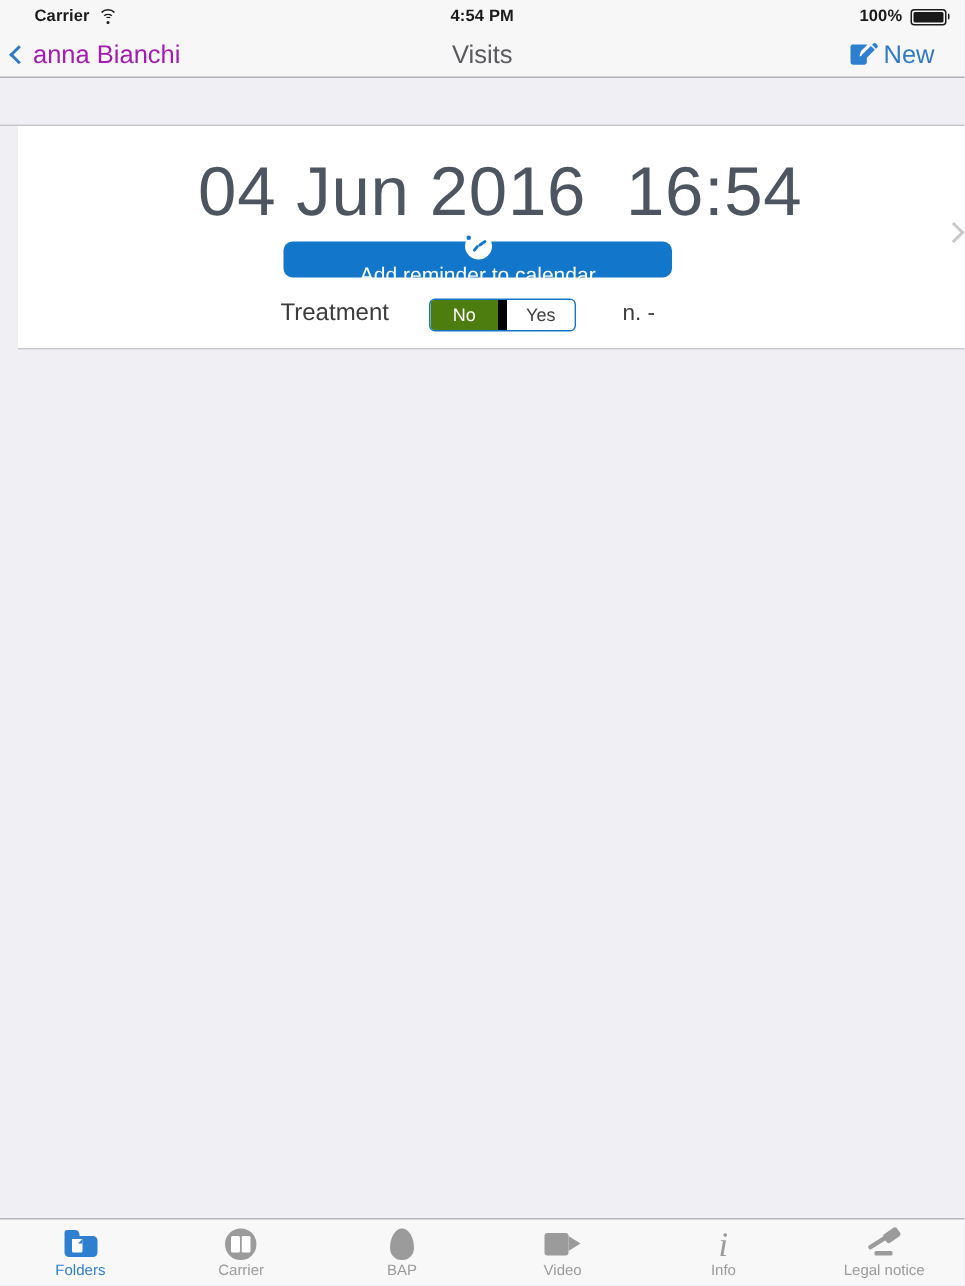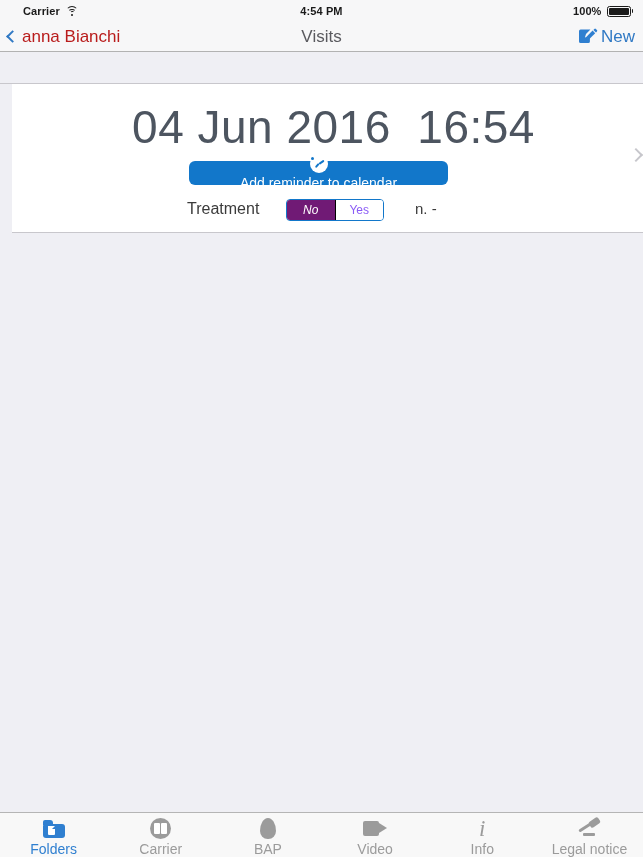--- a/index.html
+++ b/index.html
@@ -55,29 +55,29 @@
     border-bottom:1px solid #b2b2b2;
   }
   #nav-title {
     position:absolute; left:0; top:0; width:643px; height:30px;
     line-height:30px; text-align:center;
     font-size:17px; color:#5a5a5f;
   }
   #back-button {
     position:absolute; left:8px; top:0; height:30px;
     display:flex; align-items:center; gap:3px;
-    color:#b91c1c; font-size:17px; cursor:pointer;
+    color:#a21caf; font-size:17px; cursor:pointer;
   }
   .chev-back {
     display:inline-block; width:9px; height:9px;
     border-left:2.6px solid #3079c4; border-bottom:2.6px solid #3079c4;
     transform:rotate(45deg); margin-right:2px; margin-top:-1px;
   }
   #new-button {
-    position:absolute; right:8px; top:0; height:30px;
+    position:absolute; right:20px; top:0; height:30px;
     display:flex; align-items:center; gap:3px;
     color:#3079c4; font-size:17px; cursor:pointer;
   }
   .compose-icon { position:relative; width:20px; height:18px; display:block; }
 
   
   #section-band {
     position:absolute; left:0; top:53px; width:643px; height:31px;
     background:#efeff4;
     border-bottom:1px solid #c8c7cc;
@@ -127,22 +127,22 @@
   #treatment-segmented {
     position:absolute; left:274px; top:3px;
     width:98px; height:22px;
     border:1px solid #1277ca; border-radius:4px;
     display:flex; overflow:hidden;
   }
   .seg {
     flex:1; display:flex; align-items:center; justify-content:center;
     font-size:12px; cursor:pointer;
   }
-  .seg.on  { background:#701a75; color:#ffffff;font-style:italic; }
-  .seg.off { background:#ffffff; color:#8b5cf6; border-left:1px solid #000000; }
+  .seg.on  { background:#4d7c0f; color:#ffffff; }
+  .seg.off { background:#ffffff; color:#404040; border-left:6px solid #000000; }
   #treatment-count {
     position:absolute; left:403px; top:0; height:26px; line-height:26px;
     font-size:15px; color:#3b3b3b;
   }
   #card-chevron {
     position:absolute; right:14px; top:66px;
     width:10px; height:10px;
     border-top:2px solid #c7c7cc; border-right:2px solid #c7c7cc;
     transform:rotate(45deg);
     cursor:pointer;
@@ -160,21 +160,21 @@
     background:#f8f8f8;
     border-top:1px solid #b5b5b5;
     display:flex;
   }
   .tab {
     flex:1; display:flex; flex-direction:column;
     align-items:center; justify-content:flex-start;
     padding-top:5px; cursor:pointer;
   }
   .tab-icon { height:22px; display:flex; align-items:center; justify-content:center; }
-  .tab-label { font-size:14px; margin-top:2px; color:#9b9b9b; }
+  .tab-label { font-size:10px; margin-top:2px; color:#9b9b9b; }
   .tab.active .tab-label { color:#2f7fd0; }
 
   
   .ic-folder { position:relative; width:22px; height:18px; }
   .ic-folder .body {
     position:absolute; left:0; bottom:0; width:22px; height:14px;
     background:#2f7fd0; border-radius:2px 3px 3px 3px;
   }
   .ic-folder .tab-top {
     position:absolute; left:0; top:0; width:10px; height:5px;

